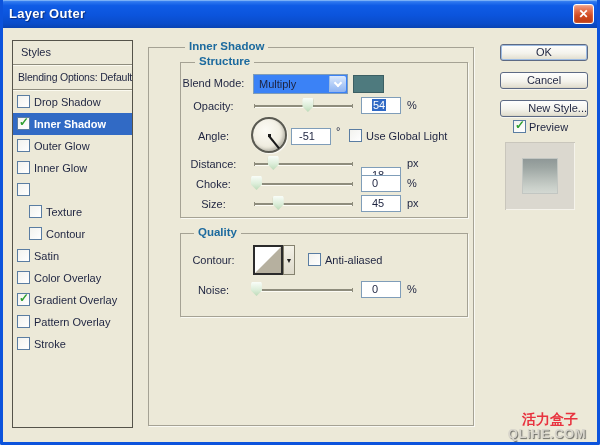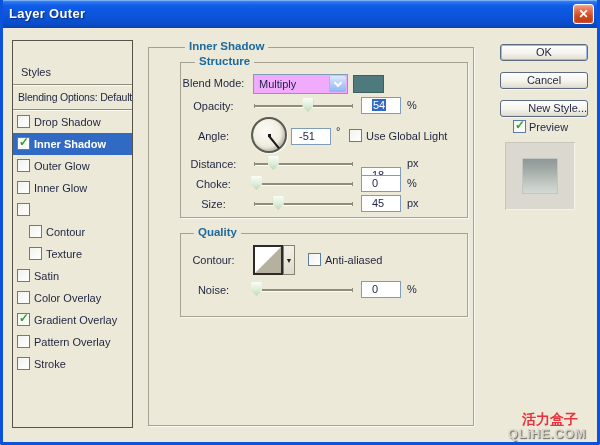--- a/index.html
+++ b/index.html
@@ -16,21 +16,21 @@
   .title-text { position:absolute; left:9px; top:6px; color:#fff; font-size:13px; font-weight:bold;
     letter-spacing:.3px; text-shadow:1px 1px 1px rgba(10,40,110,.9); }
   .close-btn { position:absolute; right:6px; top:4px; width:21px; height:20px; border-radius:3px;
     border:1px solid #fff; color:#fff; font-size:12px; font-weight:bold; text-align:center; line-height:18px;
     background:linear-gradient(180deg,#f0a088 0%,#e46f4c 30%,#d04a21 60%,#bd3a12 100%);
     box-shadow:inset 0 0 2px rgba(255,255,255,.5); cursor:pointer; }
 
   
   .sidebar { position:absolute; left:12px; top:40px; width:121px; height:388px;
     border:1px solid #55534a; background:#ece9d8; }
-  .side-head { height:23px; line-height:23px; padding-left:8px; white-space:nowrap; overflow:hidden;margin-top:20px; }
+  .side-head { height:23px; line-height:23px; padding-left:8px; white-space:nowrap; overflow:hidden; }
   .side-blend { height:23px; line-height:23px; padding-left:5px; font-size:10.5px; letter-spacing:-.2px;
     white-space:nowrap; overflow:hidden; }
   .sep { height:2px; border-top:1px solid #8f8d7e; border-bottom:1px solid #fbfaf0; }
   .srow { position:relative; height:22px; cursor:pointer; }
   .srow .cb { position:absolute; left:4px; top:4px; }
   .srow .slabel { position:absolute; left:21px; top:5px; white-space:nowrap; }
   .srow.ind .cb { left:16px; }
   .srow.ind .slabel { left:33px; }
   .srow.sel { background:#316ac5; }
   .srow.sel .slabel { color:#fff; font-weight:bold; }
@@ -55,21 +55,21 @@
   .slider .track { position:absolute; left:0; right:0; top:7px; height:2px; background:#8e8c7c;
     box-shadow:0 1px 0 #fdfcf5; }
   .slider .track:before, .slider .track:after { content:""; position:absolute; top:-1px; width:1px; height:4px; background:#8e8c7c; }
   .slider .track:before { left:0; } .slider .track:after { right:0; }
   .slider .thumb { position:absolute; top:0; width:11px; height:14px;
     background:linear-gradient(180deg,#f9fdf8 0%,#ddeeda 55%,#bcdab8 100%);
     clip-path:polygon(8% 0,92% 0,100% 12%,100% 60%,50% 100%,0 60%,0 12%);
     filter:drop-shadow(0 0 1px #6f9a6f); }
 
   
-  .combo { position:absolute; height:20px; background:#f0abfc; border:1px solid #7f9db9; line-height:18px;
+  .combo { position:absolute; height:20px; background:#3b82f6; border:1px solid #7f9db9; line-height:18px;
     padding-left:5px; cursor:pointer; }
   .combo-arrow { position:absolute; right:1px; top:1px; bottom:1px; width:17px; border-radius:0 2px 2px 0;
     background:linear-gradient(180deg,#dce9fc 0%,#b6d0f8 45%,#8fb4f2 100%); border-left:1px solid #9ebcE4; }
   .combo-arrow .chev { display:block; width:6px; height:6px; border-left:2px solid #fff; border-bottom:2px solid #fff;
     transform:rotate(-45deg); margin:4px auto 0; }
 
   
   .groupbox { position:absolute; border:1px solid #a5a294; box-shadow:1px 1px 0 rgba(255,255,255,.7); }
   .glabel { position:absolute; top:-8px; background:#ece9d8; padding:0 4px; font-weight:bold;
     color:#1c6a9e; font-size:11.5px; white-space:nowrap; }
@@ -130,25 +130,25 @@
   </div>
       <div class="srow">
     <span class="cb"></span>
     <span class="slabel">Inner Glow</span>
   </div>
       <div class="srow">
     <span class="cb"></span>
   </div>
       <div class="srow ind">
     <span class="cb"></span>
+    <span class="slabel">Texture</span>
+  </div>
+      <div class="srow ind">
+    <span class="cb"></span>
     <span class="slabel">Contour</span>
-  </div>
-      <div class="srow ind">
-    <span class="cb"></span>
-    <span class="slabel">Texture</span>
   </div>
       <div class="srow">
     <span class="cb"></span>
     <span class="slabel">Satin</span>
   </div>
       <div class="srow">
     <span class="cb"></span>
     <span class="slabel">Color Overlay</span>
   </div>
       <div class="srow">

